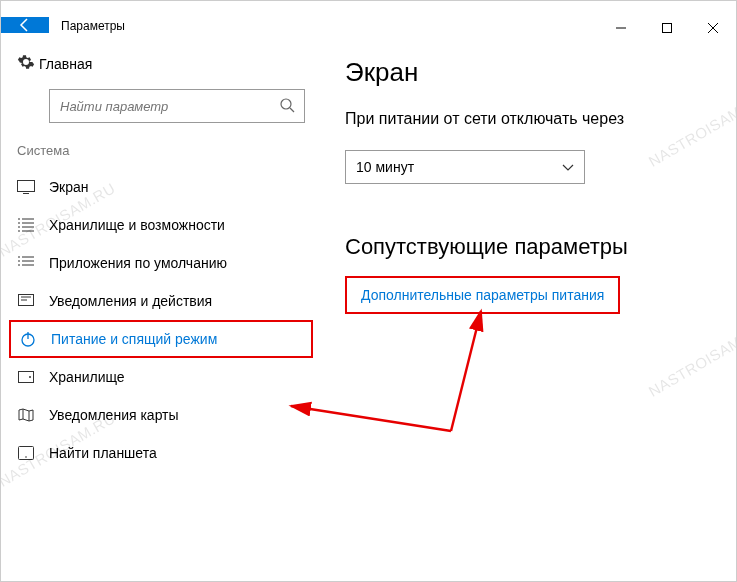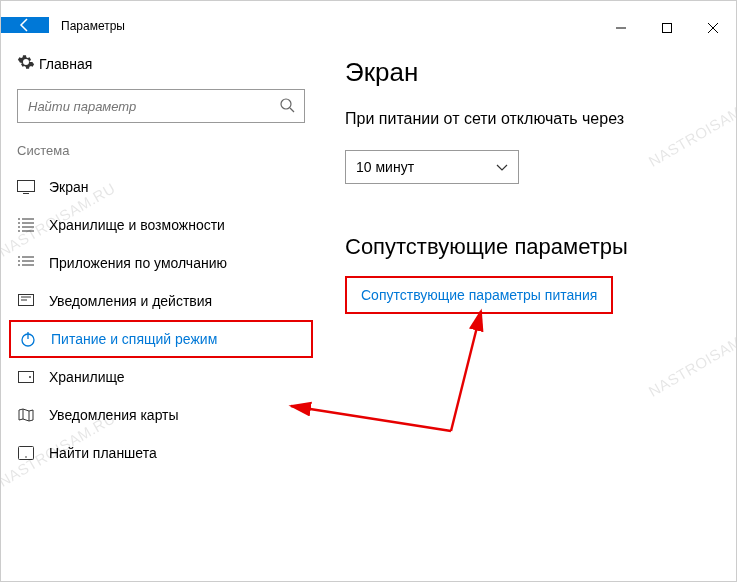--- a/index.html
+++ b/index.html
@@ -9,36 +9,36 @@
     .back-btn { width: 48px; background: #0078d7; display: flex; align-items: center; justify-content: center; color: #fff; }
     .title { display: flex; align-items: center; padding-left: 12px; font-size: 12px; color: #000; flex: 1; }
     .winbtns { display: flex; }
     .winbtn { width: 46px; display: flex; align-items: center; justify-content: center; color: #000; }
 
     .content { display: flex; height: calc(100% - 32px); }
 
     .sidebar { width: 320px; padding: 12px 0 0 0; }
     .home-row { display: flex; align-items: center; padding: 8px 16px 14px 16px; gap: 4px; }
     .home-row .lbl { font-size: 14px; }
-    .search-wrap { padding: 0 16px 14px 16px; }
+    .search-wrap { padding: 0 16px 14px 16px; margin-left: 32px; }
     .search { width: 100%; height: 34px; border: 1px solid #999; padding: 0 36px 0 10px; font-size: 13px; font-style: italic; color: #666; background: #fff; position: relative; }
     .search-box { position: relative; }
     .search-icon { position: absolute; right: 10px; top: 8px; color: #666; }
     .cat-label { padding: 6px 16px 10px 16px; color: #777; font-size: 13px; }
     .nav { display: flex; flex-direction: column; }
     .nav-item { display: flex; align-items: center; gap: 14px; padding: 11px 16px; font-size: 14px; color: #000; cursor: pointer; }
     .nav-item .icon { width: 18px; display: flex; justify-content: center; color: #333; }
     .nav-item.active { color: #0078d7; }
     .nav-item.active .icon { color: #0078d7; }
     .highlight-red { border: 2px solid #e60000; margin: 0 8px; padding: 9px 8px; }
 
     .main { flex: 1; padding: 24px 24px 0 24px; }
     .h1 { font-size: 26px; font-weight: 400; margin-bottom: 22px; }
     .field-label { font-size: 16px; margin-bottom: 22px; }
-    .select { width: 174px; height: 34px; border: 1px solid #999; display: flex; align-items: center; justify-content: space-between; padding: 0 10px; font-size: 14px; margin-bottom: 50px; cursor: pointer; }
+    .select { width: 240px; height: 34px; border: 1px solid #999; display: flex; align-items: center; justify-content: space-between; padding: 0 10px; font-size: 14px; margin-bottom: 50px; cursor: pointer; }
     .h2 { font-size: 22px; font-weight: 400; margin-bottom: 16px; }
     .link-box { border: 2px solid #e60000; padding: 8px 14px; display: inline-block; }
     .link { color: #0078d7; font-size: 14px; cursor: pointer; }
 
     .arrows { position: absolute; left: 0; top: 0; pointer-events: none; }
 
     .watermark { position: absolute; color: rgba(0,0,0,0.1); font-size: 15px; font-weight: 500; transform: rotate(-30deg); white-space: nowrap; letter-spacing: 0.5px; }
   </style>
 </head>
 <body>
@@ -172,21 +172,21 @@
     <div class="h1">Экран</div>
     <div class="field-label">При питании от сети отключать через</div>
     <div class="select">
       <span>10 минут</span>
       <span><svg width="12" height="8" viewBox="0 0 12 8">
             <path d="M1 1 L6 6 L11 1" stroke="#333" fill="none" stroke-width="1.2"></path>
           </svg></span>
     </div>
     <div class="h2">Сопутствующие параметры</div>
     <div class="link-box">
-      <span class="link">Сопутствующие параметры питания</span>
+      <span class="link">Дополнительные параметры питания</span>
     </div>
   </div>
 </div>
 
 <svg class="arrows" width="737" height="582">
   <defs>
     <marker id="ah" markerWidth="10" markerHeight="10" refX="8" refY="3" orient="auto">
       <path d="M0 0 L9 3 L0 6 Z" fill="#e60000"></path>
     </marker>
   </defs>

